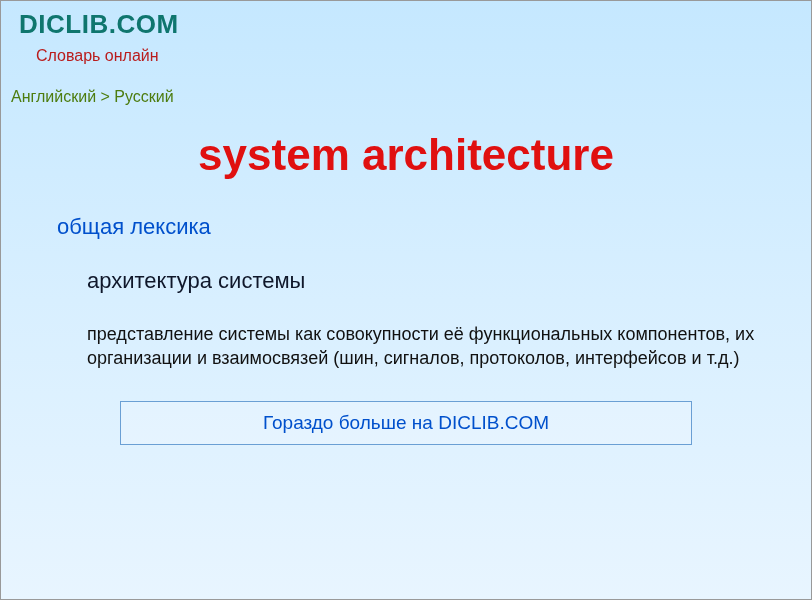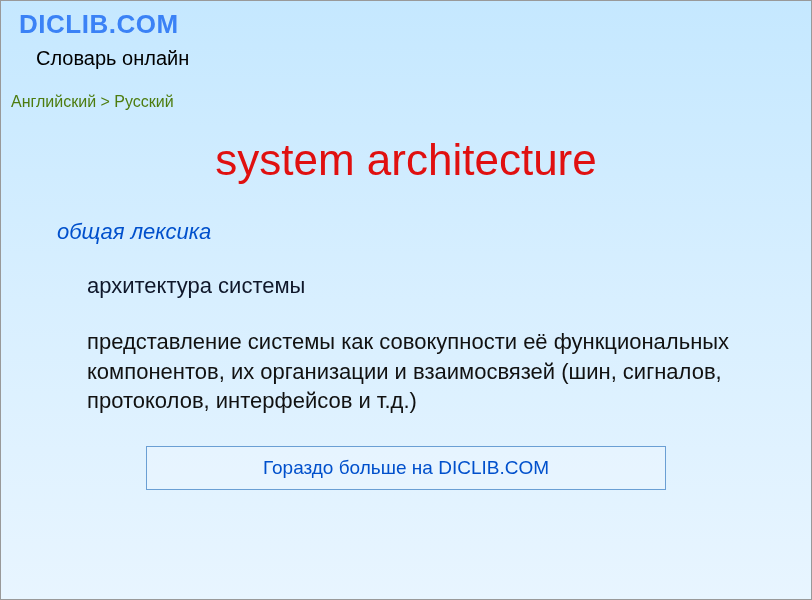--- a/index.html
+++ b/index.html
@@ -13,75 +13,74 @@
       background: linear-gradient(180deg, #c5e8ff 0%, #d8efff 50%, #e8f5ff 100%);
       font-family: Arial, Helvetica, sans-serif;
       border: 1px solid #999;
       overflow: hidden;
       position: relative;
     }
     .header {
       padding: 8px 18px 4px 18px;
     }
     .site-title {
-      color: #3b82f6;
+      color: #0f766e;
       font-size: 26px;
       font-weight: bold;
       letter-spacing: 0.5px;
     }
     .tagline-box {
       display: inline-block;
       padding: 4px 14px;
       border: 1px solid rgba(0,0,0,0);
       border-radius: 18px;
       margin-top: 2px;
       margin-left: 2px;
     }
     .tagline {
-      color: #000000;
-      font-size: 20px;
+      color: #b91c1c;
+      font-size: 16px;
     }
     .breadcrumb {
       padding: 14px 10px 6px 10px;
       font-size: 16px;
       color: #4d7c0f;
     }
     .entry-title {
       text-align: center;
       color: #e01010;
       font-size: 44px;
-      font-weight: normal;
+      font-weight: bold;
       margin-top: 18px;
       margin-bottom: 34px;
     }
     .category {
       color: #0050cc;
-      font-style: italic;
       font-size: 22px;
       margin-left: 56px;
       margin-bottom: 28px;
     }
     .definition-short {
       color: #0f172a;
       font-size: 22px;
       margin-left: 86px;
       margin-right: 40px;
       margin-bottom: 28px;
     }
     .definition-long {
       color: #111;
-      font-size: 22px;
+      font-size: 18px;
       line-height: 1.35;
       margin-left: 86px;
       margin-right: 40px;
       margin-bottom: 30px;
     }
     .cta-box {
       margin: 0 auto;
-      width: 520px;
+      width: 572px;
       border: 1px solid #6a9fd4;
       padding: 10px 32px;
       text-align: center;
       background: rgba(255,255,255,0.2);
     }
     .cta-link {
       color: #0050cc;
       font-size: 19px;
       text-decoration: none;
     }

